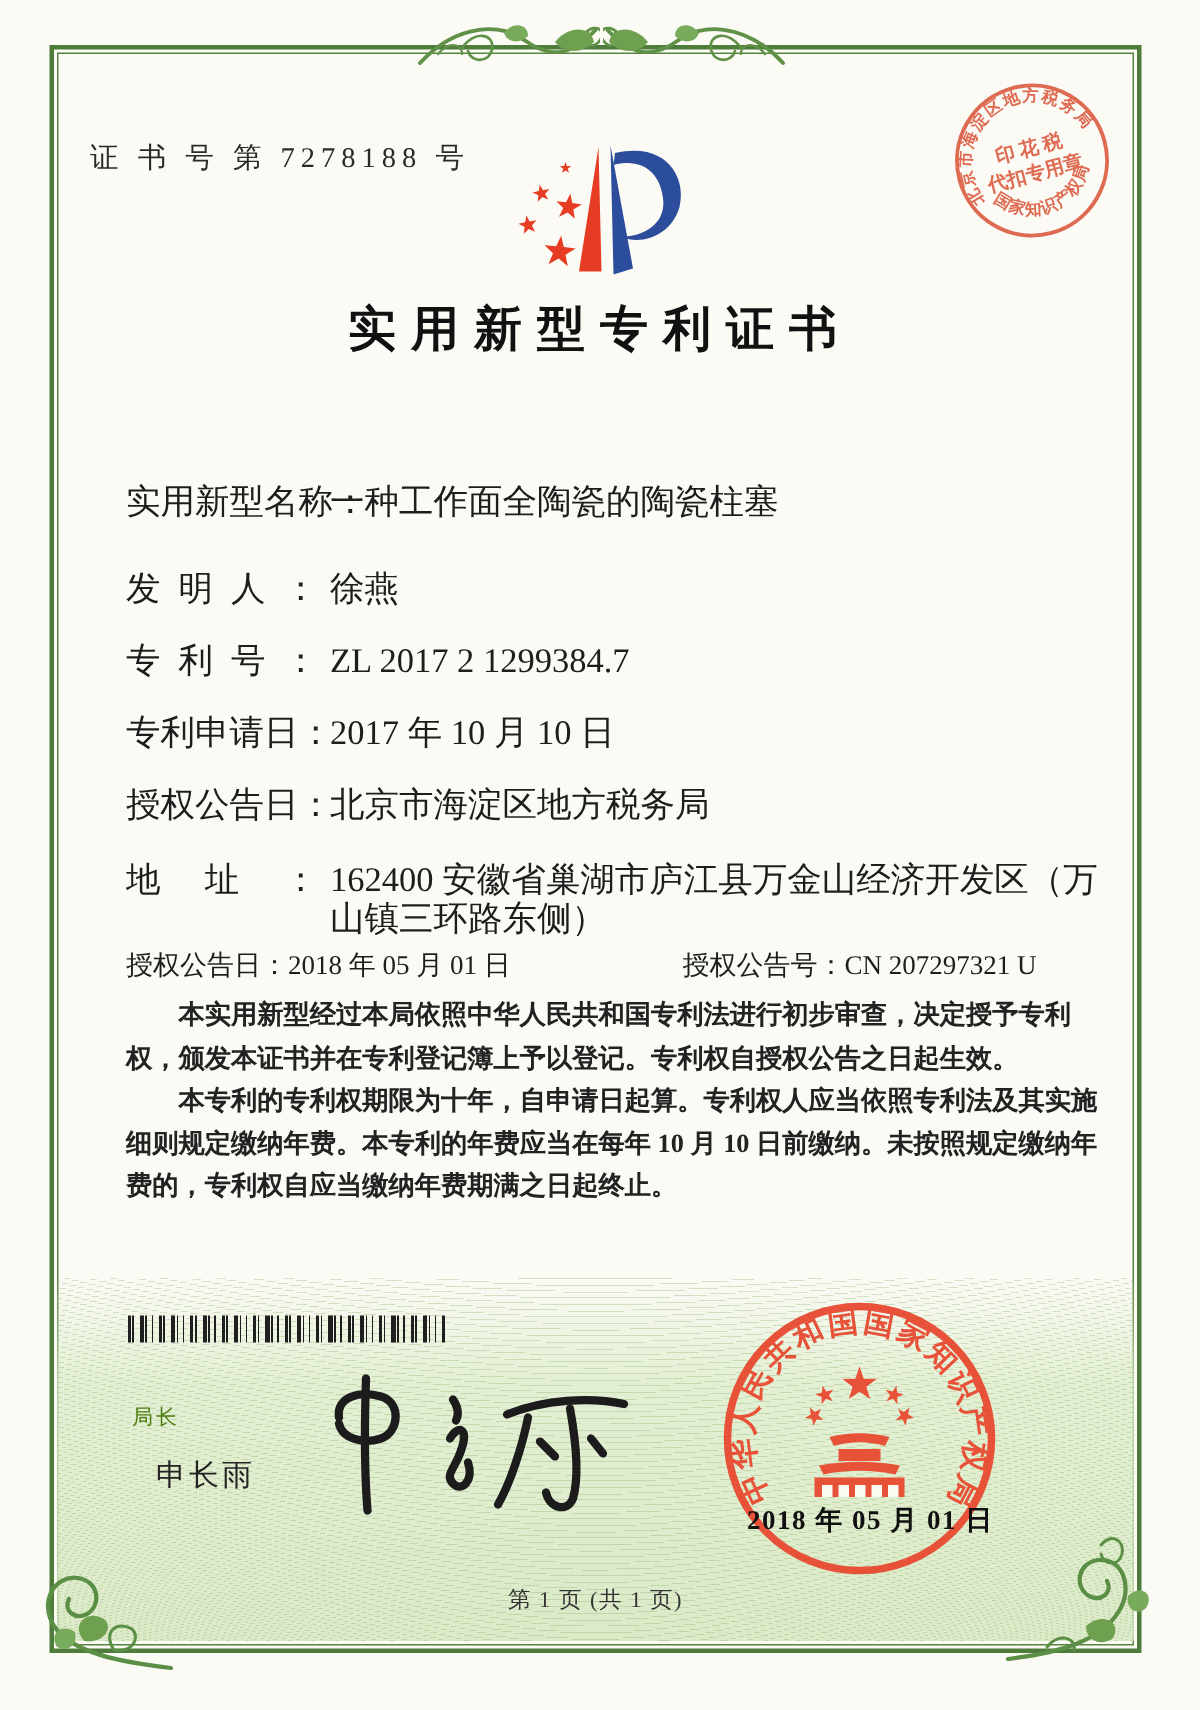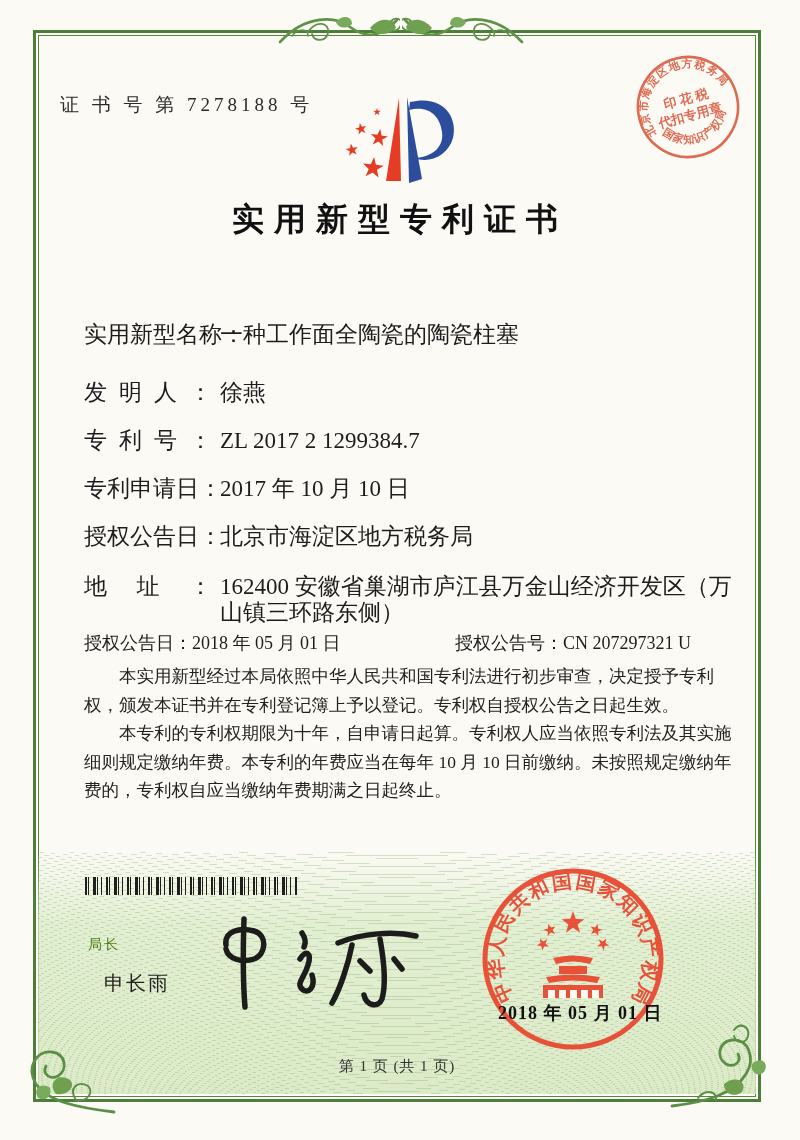--- a/index.html
+++ b/index.html
@@ -40,21 +40,21 @@
     display:inline-block;width:128px;text-align:justify;text-align-last:justify;
     white-space:pre;vertical-align:top;
   }
   .fvalue{display:inline-block;vertical-align:top;margin-left:8px;max-width:520px;}
   .r1{top:322px}.r2{top:380px}.r3{top:428px}.r4{top:476px}.r5{top:524px}.r6{top:574px}
   .grow{top:631px;font-size:18px;}
   .g-left{left:84px}.g-right{left:455px}
   .body-text{
     left:84px;top:662px;width:658px;font-size:17.5px;line-height:28.5px;color:#222;
   }
-  .body-text p{margin:0;text-indent:2em;}
+  .body-text p{margin:0;text-indent:2em;font-weight:bold;}
   .barcode{
     left:85px;top:877px;width:213px;height:18px;
     background:repeating-linear-gradient(90deg,
       #1f1f1f 0 2px,transparent 2px 3px,
       #1f1f1f 3px 4px,transparent 4px 8px,
       #1f1f1f 8px 11px,transparent 11px 12px,
       #1f1f1f 12px 13px,transparent 13px 16px,
       #1f1f1f 16px 17px,transparent 17px 21px);
   }
   .signer-title{left:88px;top:936px;font-size:14px;letter-spacing:2px;color:#4d7c0f;}

